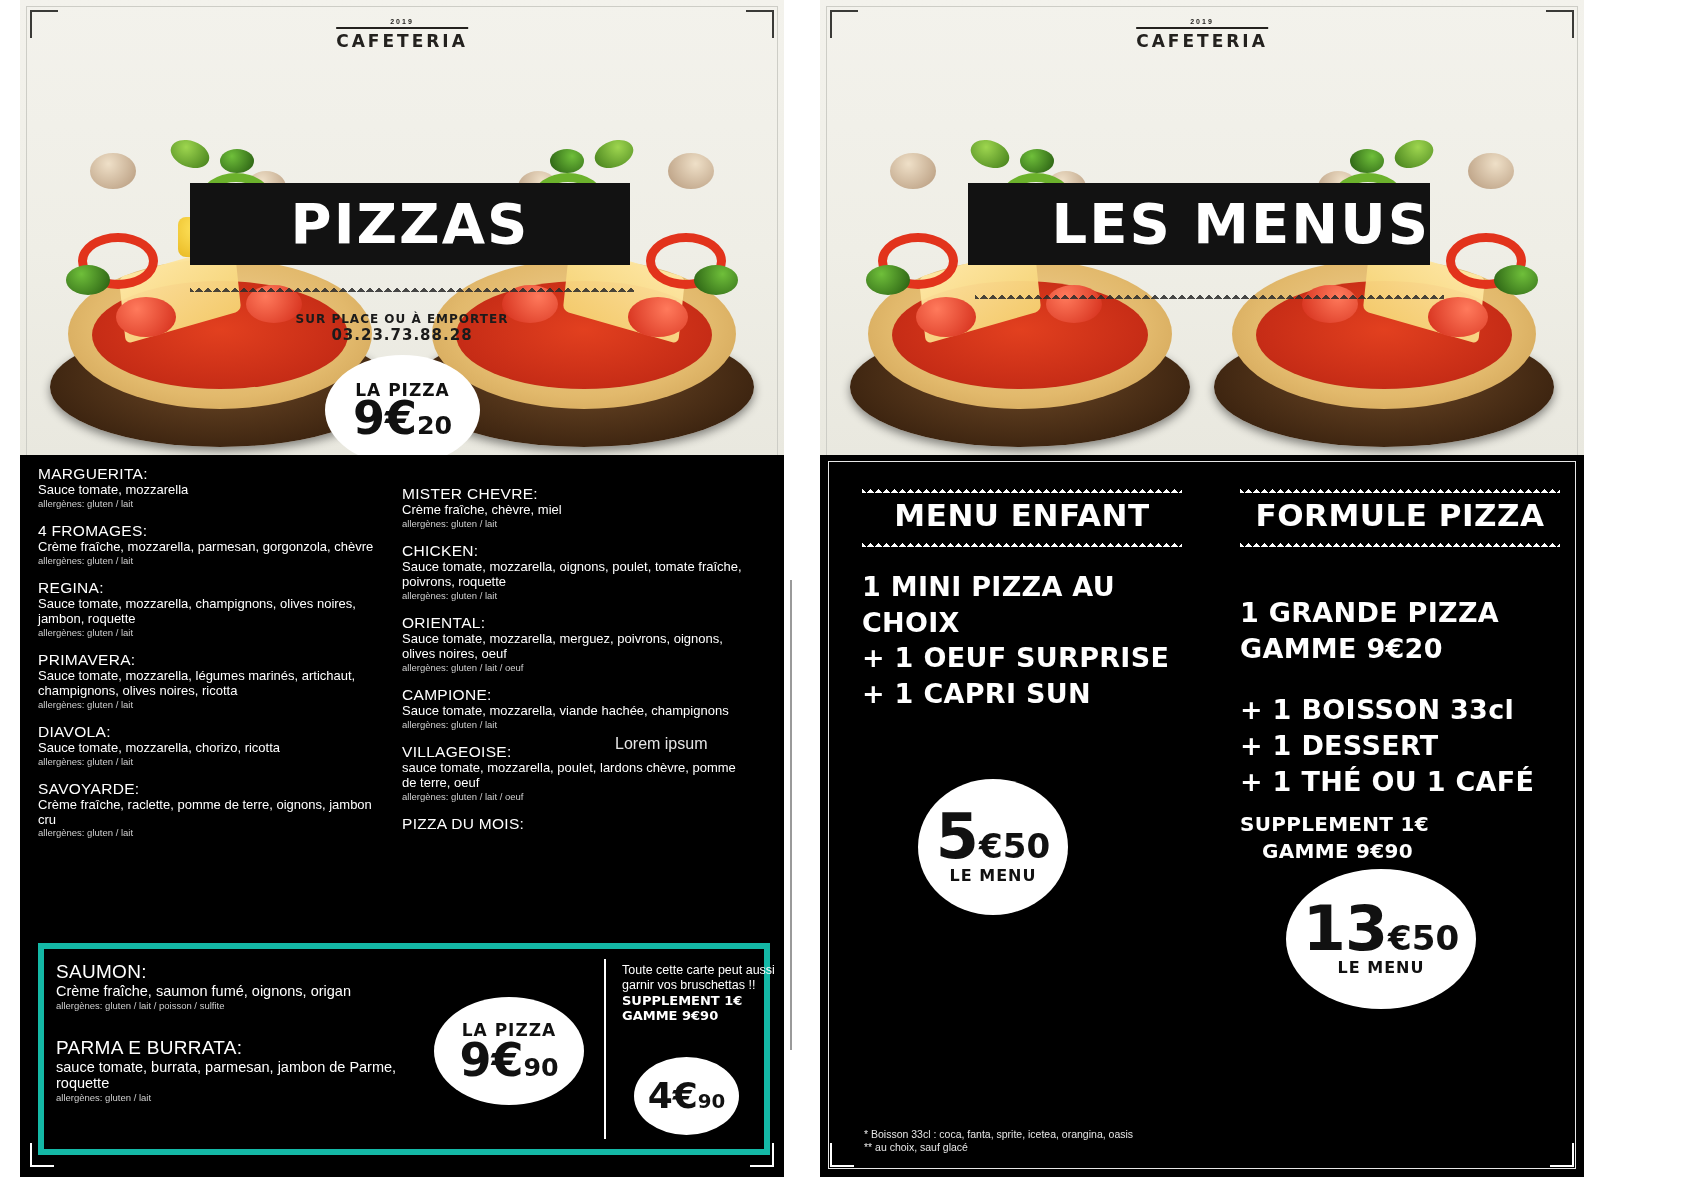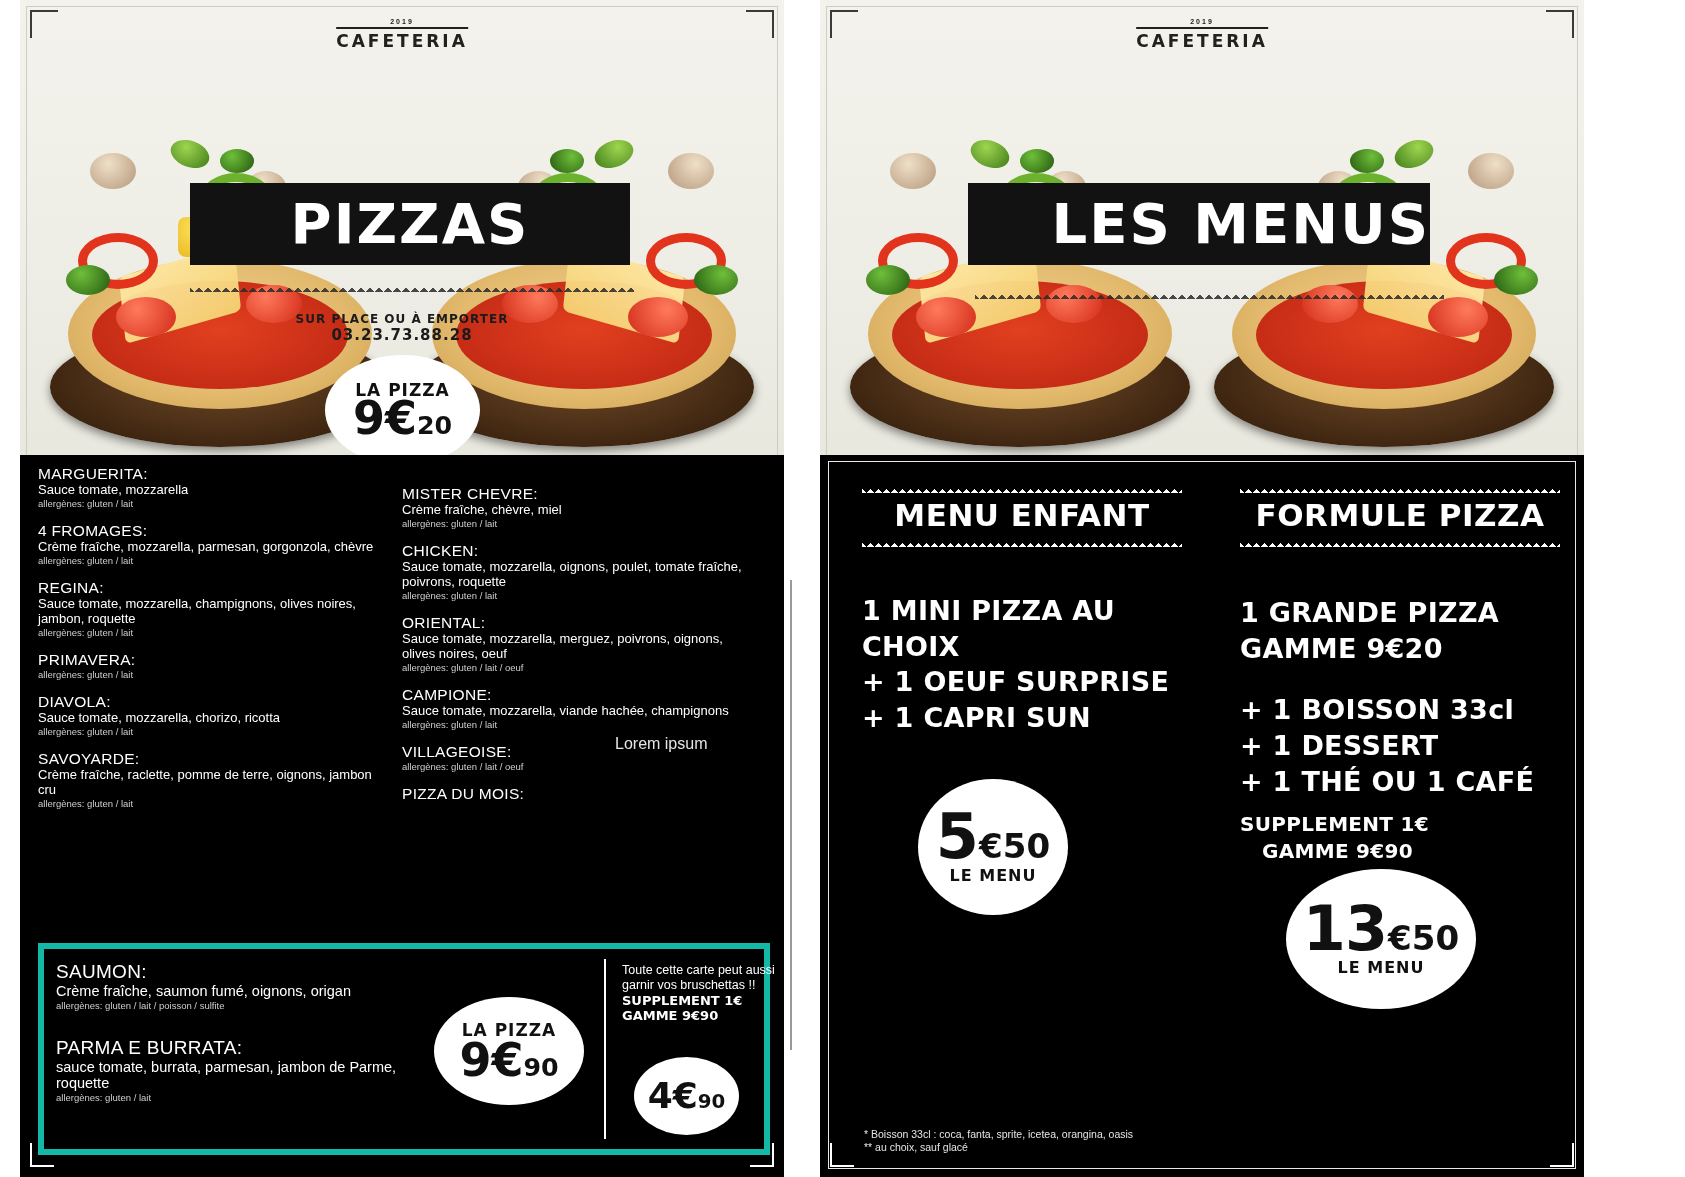--- a/index.html
+++ b/index.html
@@ -193,20 +193,21 @@
         <div class="ds">Crème fraîche, mozzarella, parmesan, gorgonzola, chèvre</div>
         <div class="al">allergènes: gluten / lait</div>
       </div>
       <div class="item">
         <div class="nm">REGINA:</div>
         <div class="ds">Sauce tomate, mozzarella, champignons, olives noires, jambon, roquette</div>
         <div class="al">allergènes: gluten / lait</div>
       </div>
       <div class="item">
         <div class="nm">PRIMAVERA:</div>
+        <div class="ds">Sauce tomate, mozzarella, légumes marinés, artichaut, champignons, olives noires, ricotta</div>
         <div class="al">allergènes: gluten / lait</div>
       </div>
       <div class="item">
         <div class="nm">DIAVOLA:</div>
         <div class="ds">Sauce tomate, mozzarella, chorizo, ricotta</div>
         <div class="al">allergènes: gluten / lait</div>
       </div>
       <div class="item">
         <div class="nm">SAVOYARDE:</div>
         <div class="ds">Crème fraîche, raclette, pomme de terre, oignons, jambon cru</div>
@@ -230,20 +231,21 @@
         <div class="ds">Sauce tomate, mozzarella, merguez, poivrons, oignons, olives noires, oeuf</div>
         <div class="al">allergènes: gluten / lait / oeuf</div>
       </div>
       <div class="item">
         <div class="nm">CAMPIONE:</div>
         <div class="ds">Sauce tomate, mozzarella, viande hachée, champignons</div>
         <div class="al">allergènes: gluten / lait</div>
       </div>
       <div class="item">
         <div class="nm">VILLAGEOISE:</div>
+        <div class="ds">sauce tomate, mozzarella, poulet, lardons chèvre, pomme de terre, oeuf</div>
         <div class="al">allergènes: gluten / lait / oeuf</div>
       </div>
       <div class="item">
         <div class="nm">PIZZA DU MOIS:</div>
       </div>
     </div>
 
     <div class="box">
       <div class="left">
         <div class="item" style="margin-bottom:26px;">
@@ -347,21 +349,21 @@
 
   <div class="rbody">
     <div class="rframe"></div>
     <div class="rcorner" style="left:10px;bottom:10px;border-right:none;border-top:none;"></div>
     <div class="rcorner" style="right:10px;bottom:10px;border-left:none;border-top:none;"></div>
 
     <div class="rcol a">
       <div class="hrz"></div>
       <div class="rhead">MENU ENFANT</div>
       <div class="hrz"></div>
-      <div style="margin-top:46px;">
+      <div style="margin-top:22px;">
         <div class="rline">1 MINI PIZZA AU CHOIX</div>
         <div class="rline">+  1 OEUF SURPRISE</div>
         <div class="rline">+ 1 CAPRI SUN</div>
       </div>
       <div class="badge" style="left:56px;top:300px;width:150px;height:136px;">
         <div class="amount" style="font-size:62px;">
           <span class="big">5</span>
           <span class="cur" style="font-size:.55em;">€</span>
           <span class="dec" style="font-size:.55em;">50</span>
         </div>

